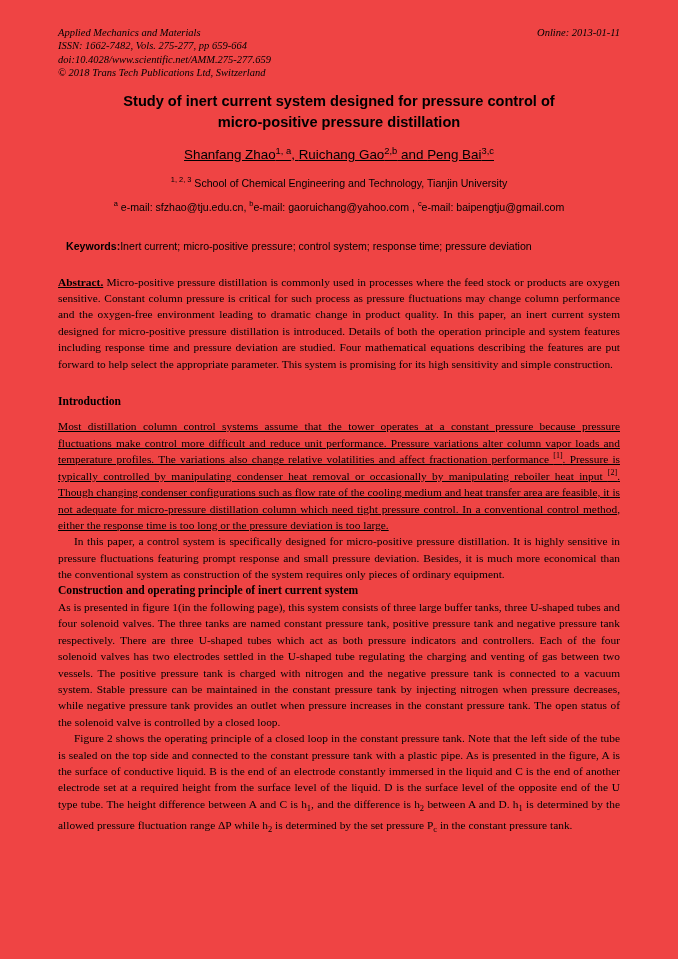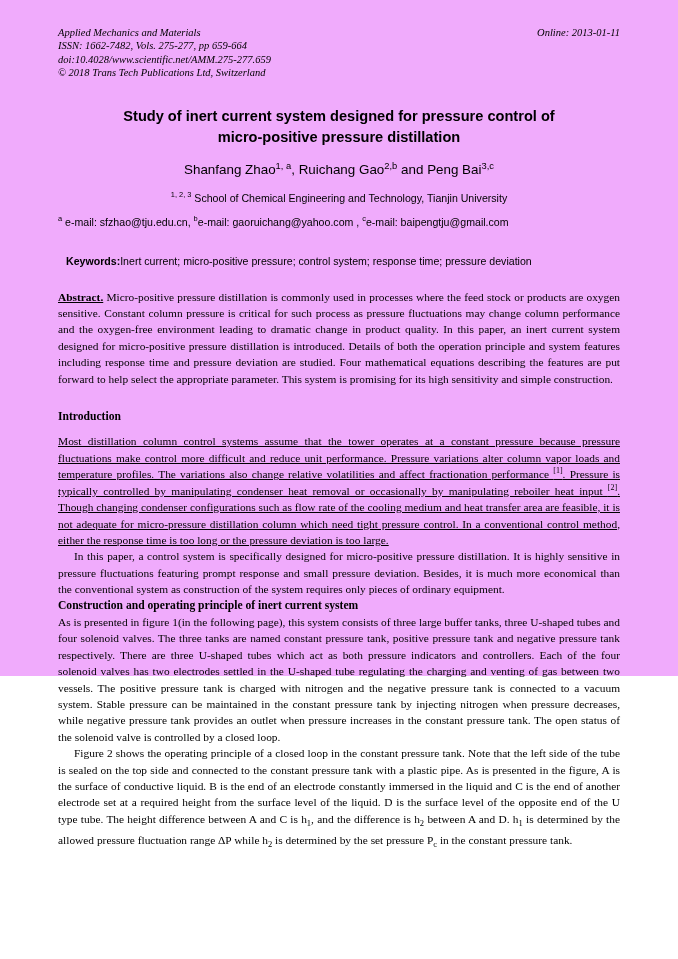--- a/index.html
+++ b/index.html
@@ -9,65 +9,66 @@
   }
   body {
     width: 678px;
     height: 959px;
     font-family: "Liberation Serif", serif;
     color: #000000;
   }
   .page {
     position: relative;
     width: 678px;
-    height: 676px;
+    height: 959px;
     box-sizing: border-box;
     padding: 26px 58px 24px 58px;
-    background: #f0abfc;
+    background: #ef4444;
   }
   .header {
     display: flex;
     justify-content: space-between;
     align-items: flex-start;
     font-style: italic;
     font-size: 10.5px;
     line-height: 13.4px;
   }
   .header-left div, .header-right div {
     white-space: nowrap;
   }
   .header-right {
     text-align: right;
     padding-top: 0px;
   }
   .title {
-    margin-top: 26px;
+    margin-top: 11px;
     text-align: center;
     font-family: "Liberation Sans", sans-serif;
     font-weight: bold;
     font-size: 14.6px;
     line-height: 21px;
   }
   .authors {
     margin-top: 13px;
     text-align: center;
     font-family: "Liberation Sans", sans-serif;
     font-size: 13.4px;
     line-height: 18px;
+    text-decoration: underline;
   }
   .affil {
     margin-top: 12px;
     text-align: center;
     font-family: "Liberation Sans", sans-serif;
     font-size: 10.6px;
     line-height: 15px;
   }
   .emails {
     margin-top: 9px;
-    text-align: left;
+    text-align: center;
     font-family: "Liberation Sans", sans-serif;
     font-size: 10.6px;
     line-height: 15px;
   }
   sup {
     font-size: 0.7em;
     vertical-align: super;
     line-height: 0;
   }
   .keywords {

